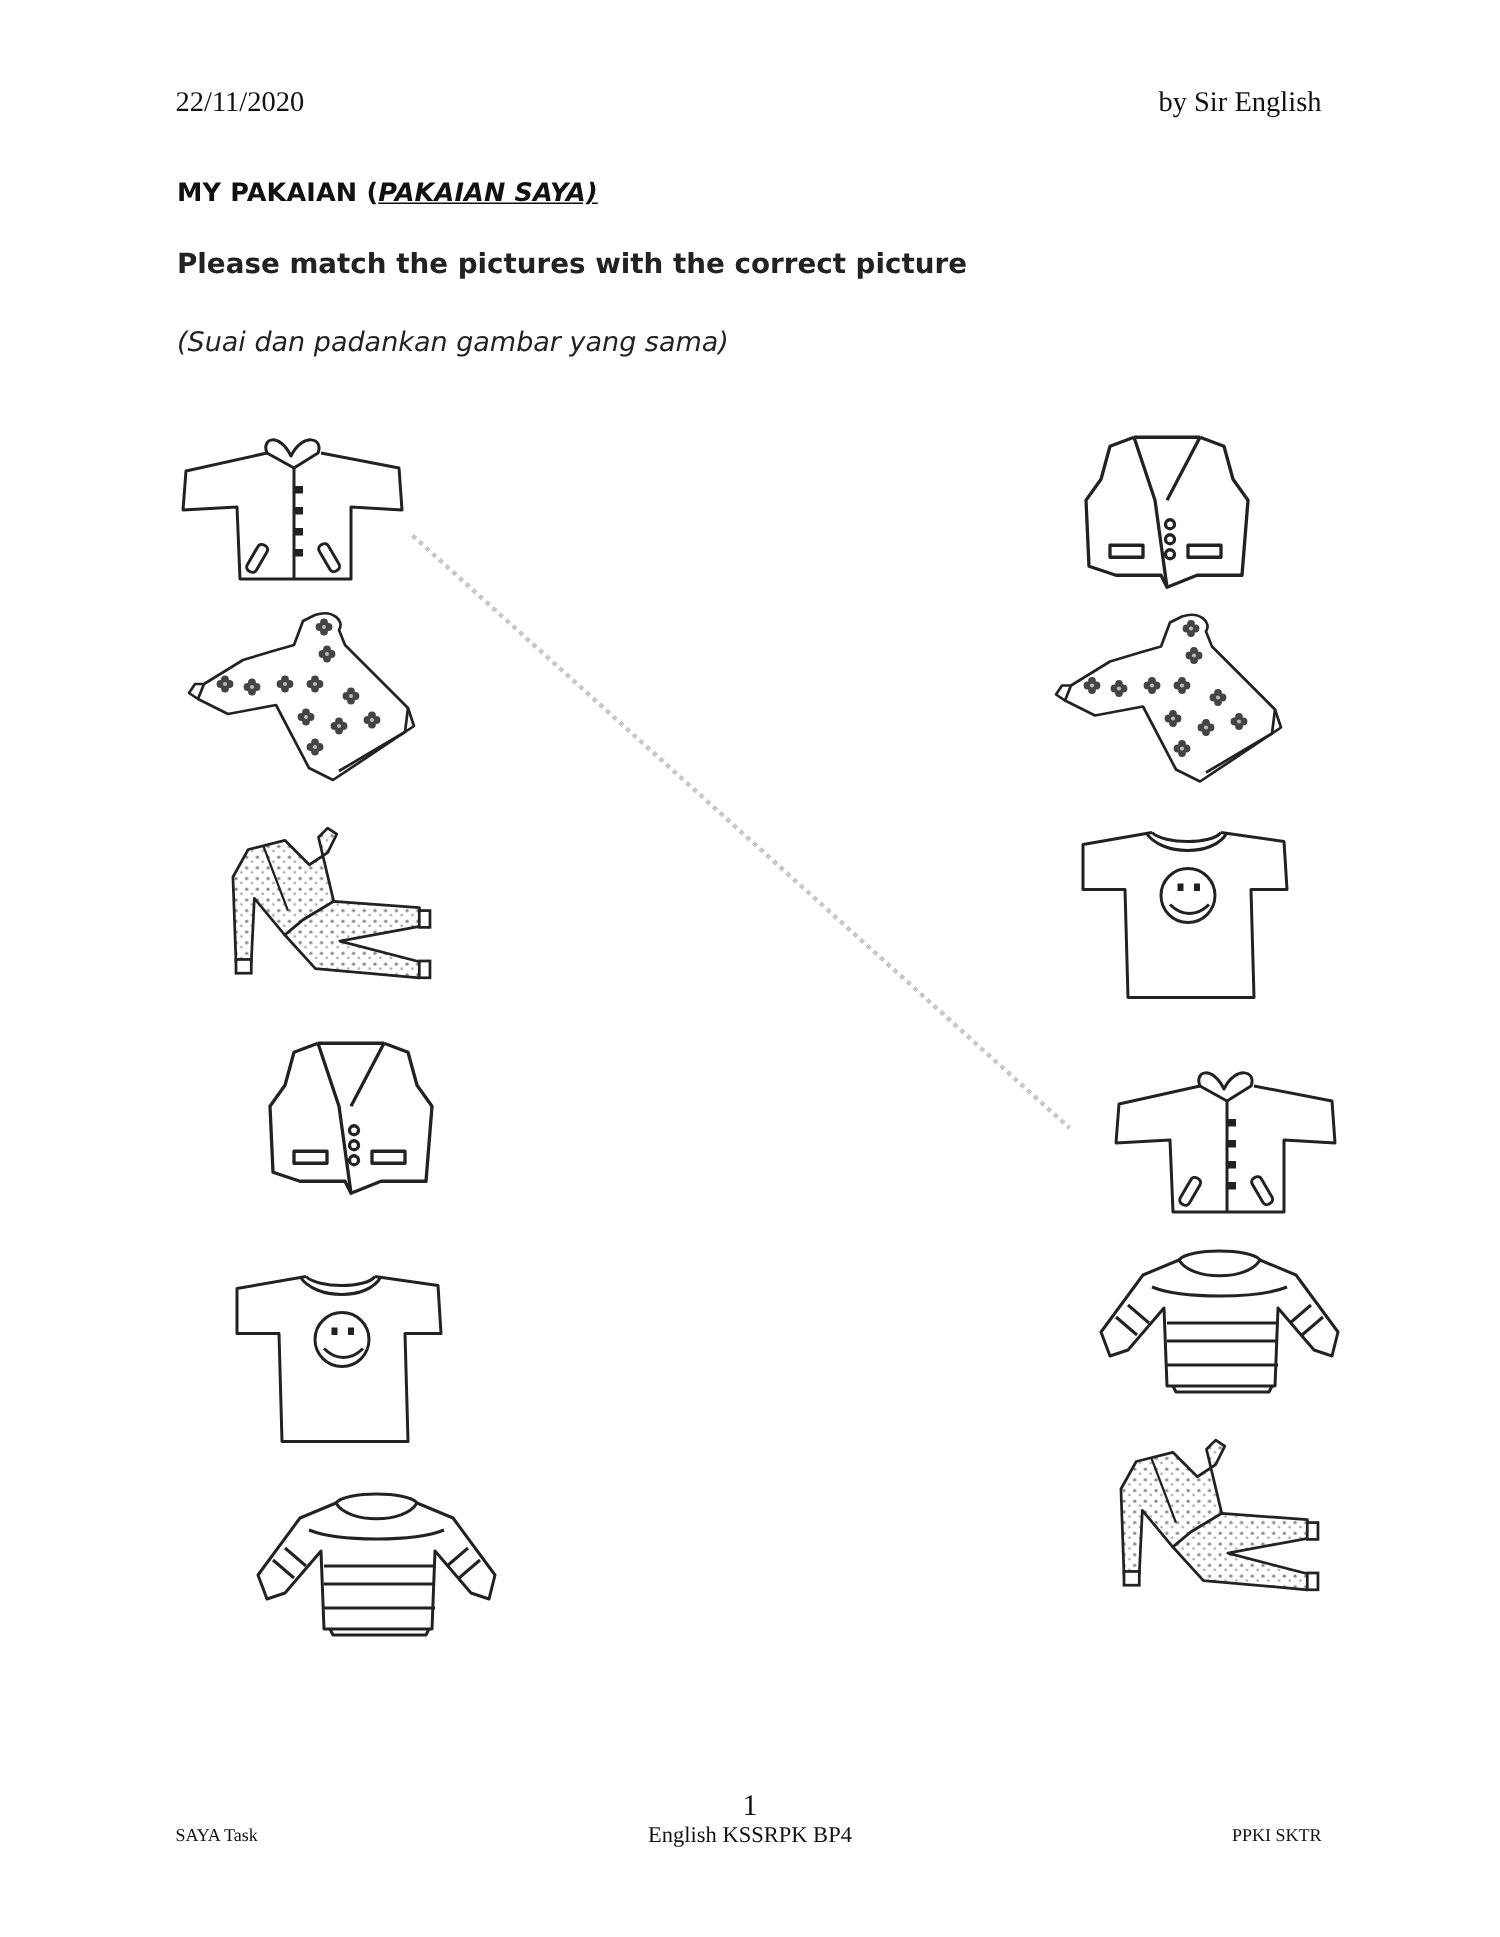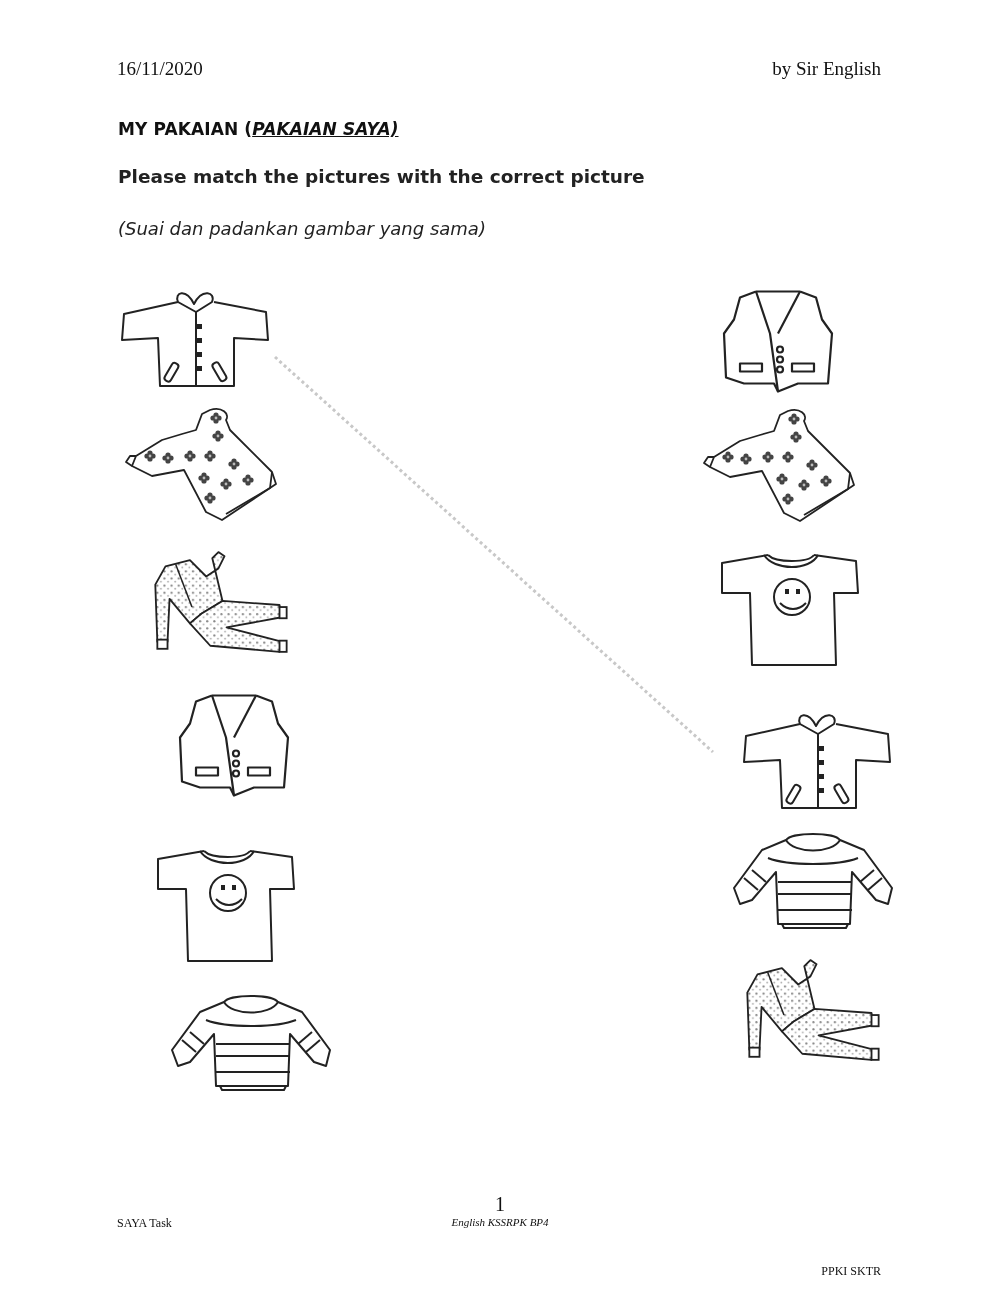--- a/index.html
+++ b/index.html
@@ -14,21 +14,21 @@
     .instr2 { left: 118px; top: 190px; font-size: 18px; font-style: italic; color: #222; margin-top: 28px; }
     .pic { position: absolute; cursor: pointer; }
     .pic svg { display: block; }
     .ft { font-size: 12px; top: 1216px; }
     .pagenum { left: 0; width: 1000px; text-align: center; top: 1193px; font-size: 20px; }
     #match-line { position: absolute; left: 0; top: 0; pointer-events: none; }
   </style>
 </head>
 <body>
 
-<div class="abs serif hdr" style="left:117px;">16/11/2020</div>
+<div class="abs serif hdr" style="left:117px;">22/11/2020</div>
 <div class="abs serif hdr" style="right:119px;">by Sir English</div>
 
 <div class="abs sans title">
   <span>MY PAKAIAN (</span><i>PAKAIAN SAYA)</i>
 </div>
 <div class="abs sans instr">Please match the pictures with the correct picture</div>
 <div class="abs sans instr2">(Suai dan padankan gambar yang sama)</div>
 
 <svg width="0" height="0" style="position:absolute">
   <defs>
@@ -200,14 +200,14 @@
       <use href="#sym-pajamas"></use>
     </svg>
 </div>
 
 <svg id="match-line" width="1000" height="1291">
   <line x1="275" y1="357" x2="713" y2="752" stroke="#c8c8c8" stroke-width="3" stroke-dasharray="3 3"></line>
 </svg>
 
 <div class="abs serif pagenum">1</div>
 <div class="abs serif ft" style="left:117px;">SAYA Task</div>
-<div class="abs serif ft" style="left:0; width:1000px; text-align:center; font-size:11px;font-style:italic;">English KSSRPK BP4</div>
-<div class="abs serif ft" style="right:119px;margin-top:48px;">PPKI SKTR</div>
+<div class="abs serif ft" style="left:0; width:1000px; text-align:center; font-size:15px;">English KSSRPK BP4</div>
+<div class="abs serif ft" style="right:119px;">PPKI SKTR</div>
 
 </body></html>

